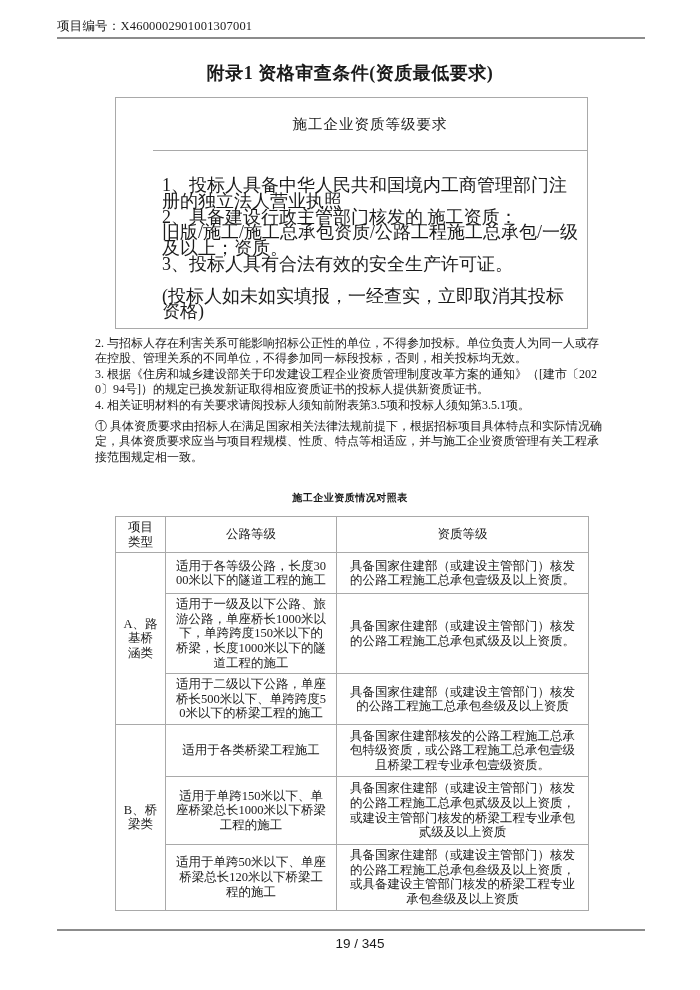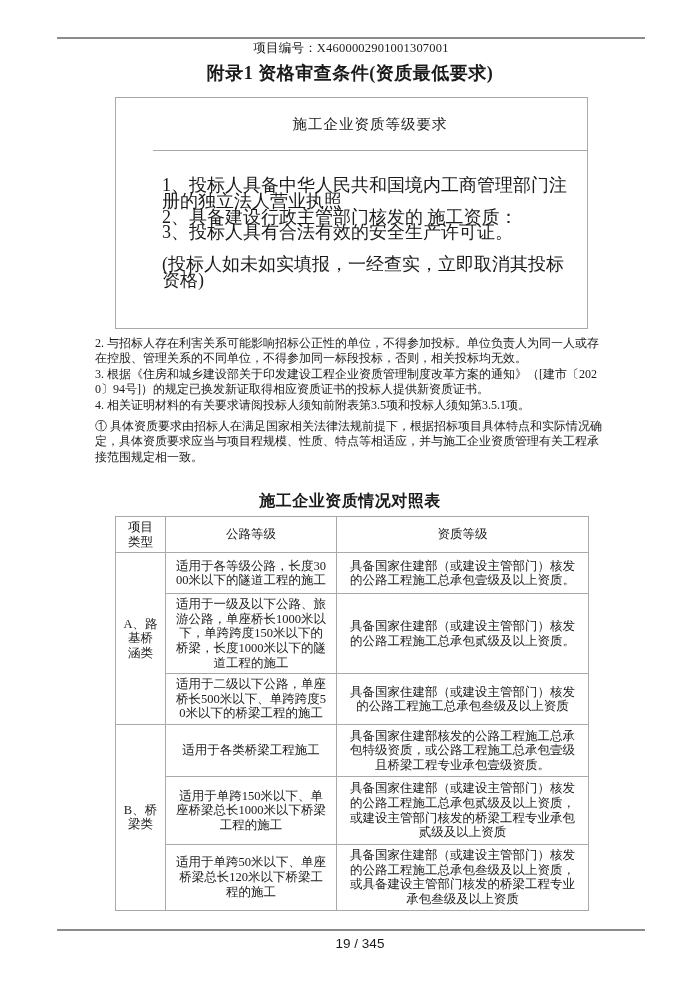--- a/index.html
+++ b/index.html
@@ -12,21 +12,21 @@
   body{
     width:700px;height:990px;position:relative;
     font-family:"Liberation Serif","DejaVu Serif",serif;
     color:var(--text);
     overflow:hidden;
   }
   .cjk{word-break:break-all;}
   
   .page-header{
     position:absolute;left:57px;top:18px;width:588px;
-    text-align:center;font-size:12.5px;letter-spacing:.2px;margin-top:22px;
+    text-align:left;font-size:12.5px;letter-spacing:.2px;
   }
   .header-rule{
     position:absolute;left:57px;top:37px;width:588px;height:2px;
     background:var(--rule);
   }
   
   .doc-title{
     position:absolute;left:0;top:61px;width:700px;
     text-align:center;font-size:18px;font-weight:bold;letter-spacing:.5px;
   }
@@ -50,21 +50,21 @@
   
   .notes{
     position:absolute;left:95px;top:336px;width:515px;
     font-size:12px;line-height:15.4px;
   }
   .note-item{min-height:15.4px;}
   .circled-note{margin-top:6px;}
   
   .t2-title{
     position:absolute;left:0;top:491px;width:700px;
-    text-align:center;font-size:16px;font-weight:bold;letter-spacing:.5px;
+    text-align:center;font-size:10px;font-weight:bold;letter-spacing:.5px;
   }
   table.t2{
     position:absolute;left:115px;top:516px;width:473px;
     border-collapse:collapse;table-layout:fixed;
     font-size:12.5px;line-height:14.6px;
   }
   table.t2 td{
     border:1px solid var(--table-border);
     vertical-align:middle;text-align:center;
     padding:3px 8px;
@@ -100,20 +100,21 @@
 </div>
 <div class="header-rule"></div>
 
 <div class="doc-title cjk">附录1 资格审查条件(资质最低要求)</div>
 
 <div class="t1">
   <div class="t1-head cjk">施工企业资质等级要求</div>
   <div class="t1-body">
     <div class="t1-line cjk">1、投标人具备中华人民共和国境内工商管理部门注册的独立法人营业执照</div>
     <div class="t1-line cjk">2、具备建设行政主管部门核发的 施工资质：</div>
+    <div class="t1-line cjk">旧版/施工/施工总承包资质/公路工程施工总承包/一级及以上；资质。</div>
     <div class="t1-line cjk">3、投标人具有合法有效的安全生产许可证。</div>
     <div class="t1-line cjk"></div>
     <div class="t1-line cjk">(投标人如未如实填报，一经查实，立即取消其投标资格)</div>
   </div>
 </div>
 
 <div class="notes">
   <div class="note-item cjk">2. 与招标人存在利害关系可能影响招标公正性的单位，不得参加投标。单位负责人为同一人或存在控股、管理关系的不同单位，不得参加同一标段投标，否则，相关投标均无效。</div>
   <div class="note-item cjk">3. 根据《住房和城乡建设部关于印发建设工程企业资质管理制度改革方案的通知》（[建市〔2020〕94号]）的规定已换发新证取得相应资质证书的投标人提供新资质证书。</div>
   <div class="note-item cjk">4. 相关证明材料的有关要求请阅投标人须知前附表第3.5项和投标人须知第3.5.1项。</div>

